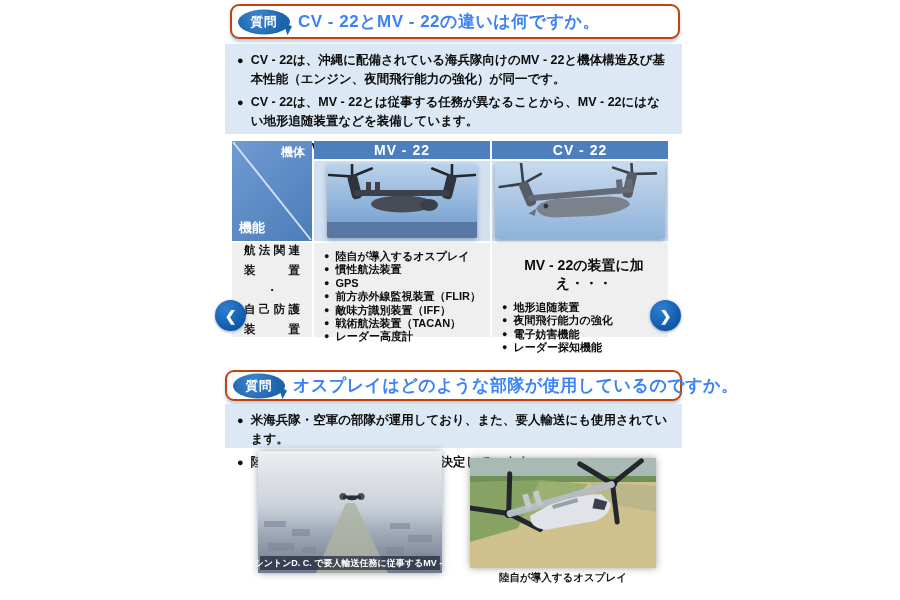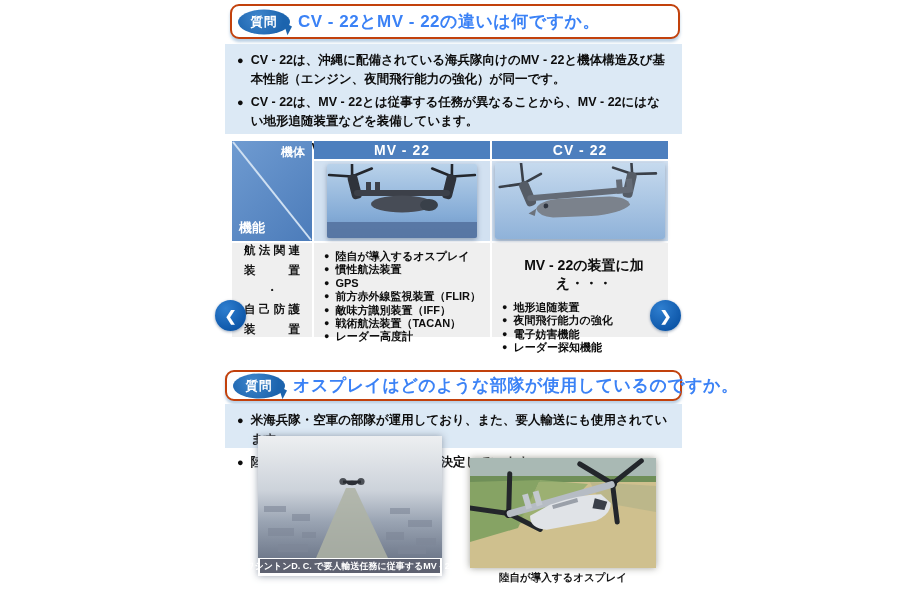--- a/index.html
+++ b/index.html
@@ -71,21 +71,21 @@
   
   .nav { position:absolute; width:31px; height:31px; border-radius:50%;
     border:none; cursor:pointer; color:#fff; font-size:14px; font-weight:bold;
     display:flex; align-items:center; justify-content:center;
     background:radial-gradient(circle at 35% 28%, #2f7fd0, #0d56a8 75%);
     box-shadow:0 1px 3px rgba(0,40,90,.4); z-index:5; padding:0; }
   .navL { left:215px; top:300px; }
   .navR { left:650px; top:300px; }
 
   
-  .photoL { position:absolute; left:258px; top:436px; width:184px; height:140px;
+  .photoL { position:absolute; left:258px; top:451px; width:184px; height:122px;
     box-shadow:0 0 7px rgba(140,150,165,.9); }
   .photoR { position:absolute; left:470px; top:458px; width:186px; height:110px;
     box-shadow:0 0 7px rgba(150,150,140,.9); }
   .photoL svg, .photoR svg { display:block; }
   .capstrip { position:absolute; left:2px; right:2px; bottom:3px; height:14px;
     background:rgba(32,38,58,.72); color:#fff; font-size:9px; font-weight:bold;
     display:flex; align-items:center; justify-content:center; white-space:nowrap; }
   .capR { position:absolute; left:470px; top:571px; width:186px;
     text-align:center; font-size:10.5px; font-weight:bold; color:#141414; }
 </style>

